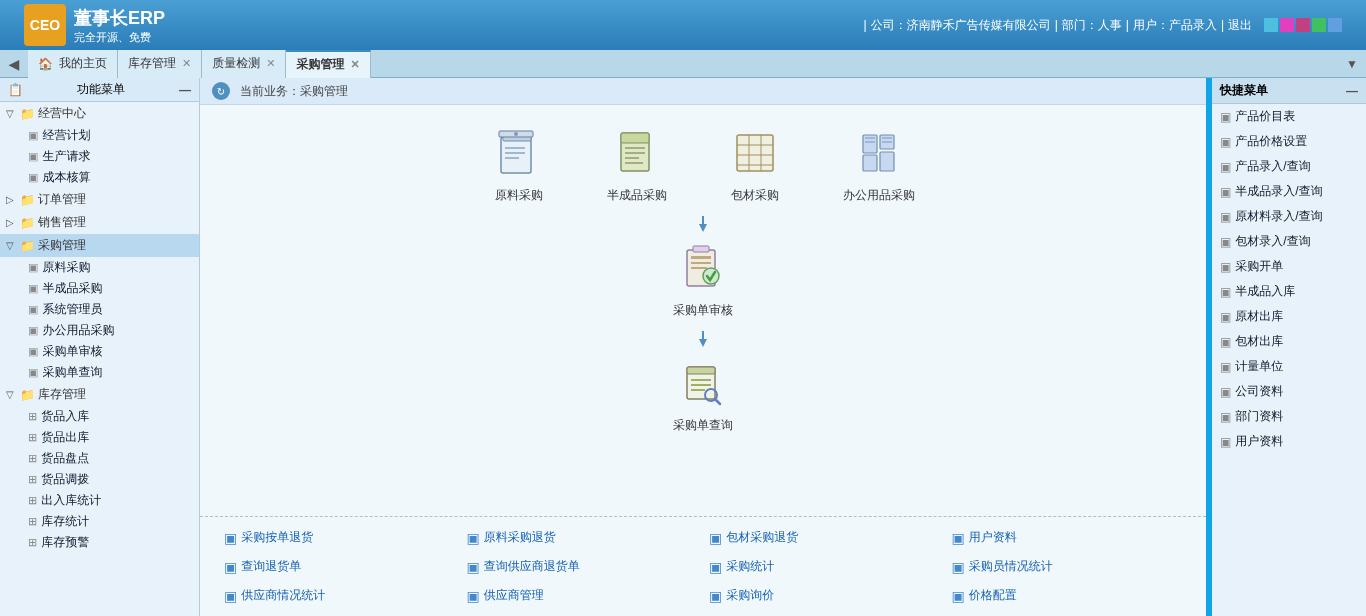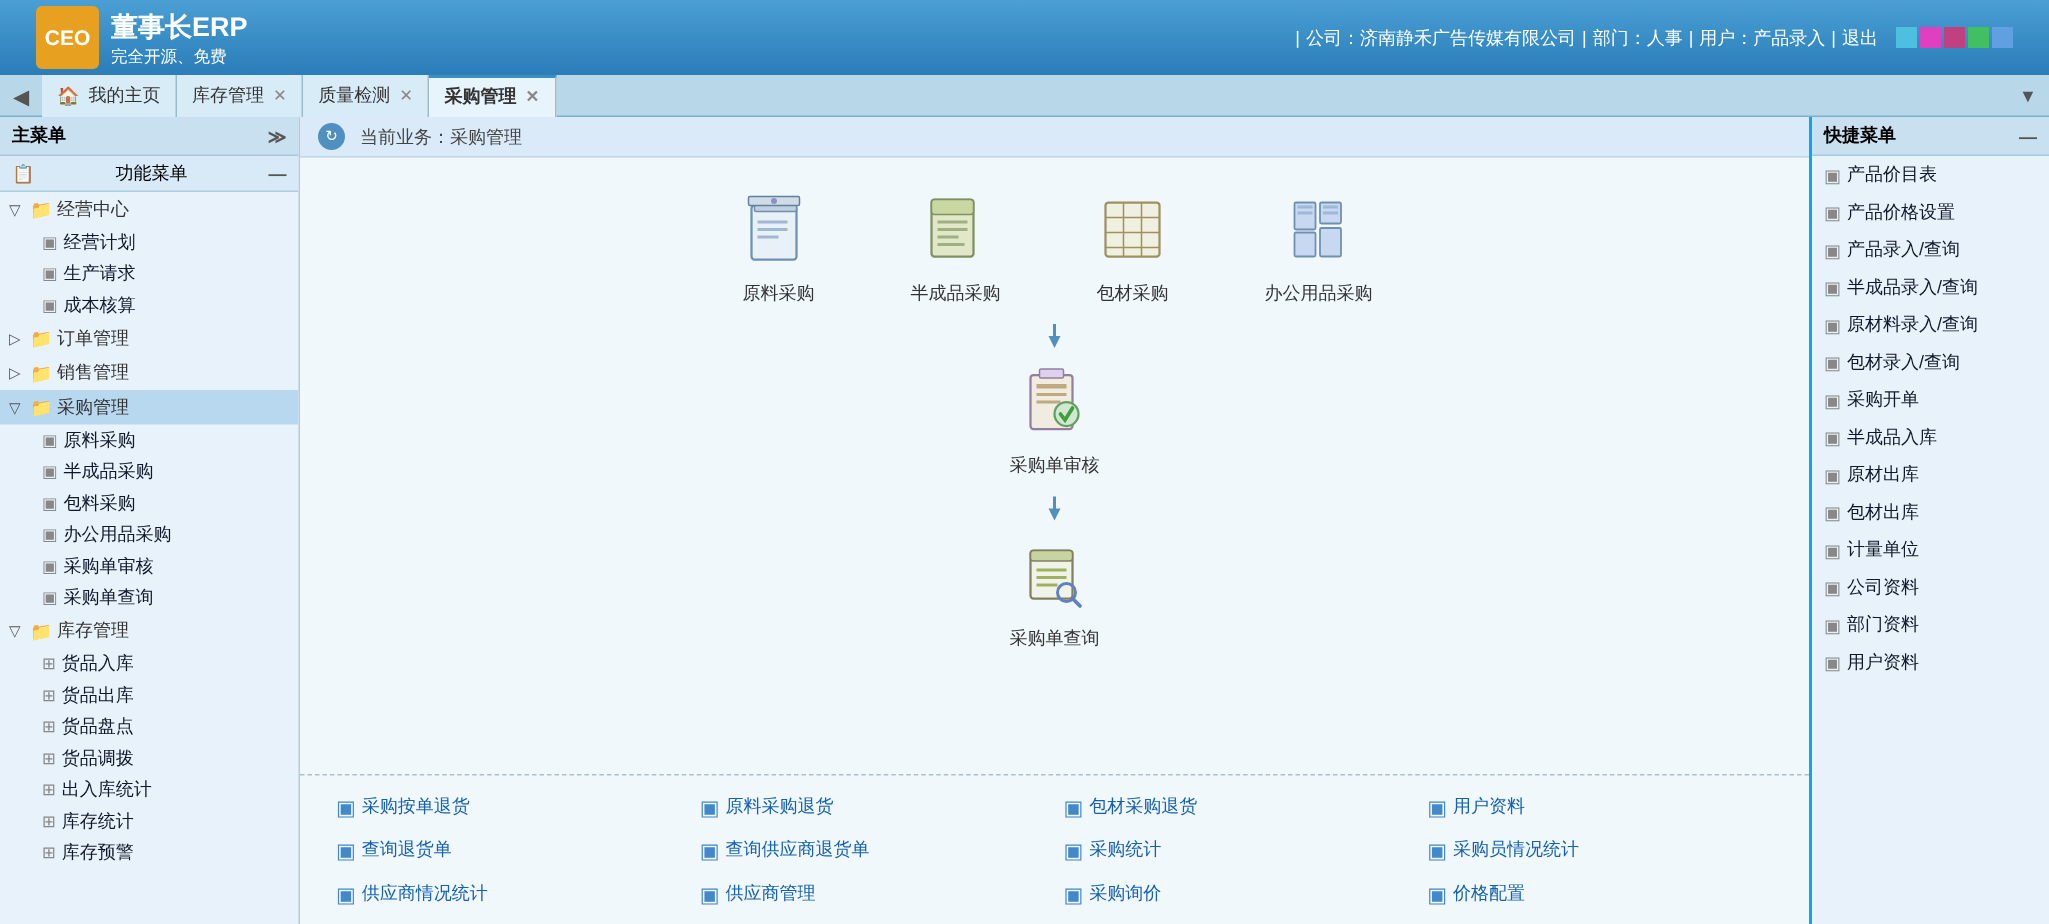--- a/index.html
+++ b/index.html
@@ -59,21 +59,21 @@
     .main-icon-item .icon-label { font-size: 12px; color: #333; text-align: center; }
     .icon-img { width: 56px; height: 56px; display: flex; align-items: center; justify-content: center; }
 
     
     #sub-menu-area { border-top: 1px dashed #aac0d0; padding: 10px 20px; display: grid; grid-template-columns: repeat(4, 1fr); gap: 8px 4px; background: #f0f8fc; }
     .sub-menu-item { display: flex; align-items: center; gap: 4px; cursor: pointer; padding: 2px 4px; }
     .sub-menu-item .sm-icon { color: #4488cc; font-size: 14px; }
     .sub-menu-item .sm-label { font-size: 12px; color: #1560b0; }
 
     
-    #right-sidebar { width: 160px; background: #e8f2fa; border-left: 2px solid #0ea5e9; display: flex; flex-direction: column; overflow: hidden; }
+    #right-sidebar { width: 160px; background: #e8f2fa; border-left: 6px solid #0ea5e9; display: flex; flex-direction: column; overflow: hidden; }
     #right-sidebar-header { display: flex; align-items: center; justify-content: space-between; background: #c8e0f0; padding: 4px 8px; font-weight: bold; font-size: 12px; border-bottom: 1px solid #aac8dd; }
     .right-sidebar-item { display: flex; align-items: center; padding: 4px 8px; cursor: pointer; gap: 4px; }
     .right-sidebar-item .rs-icon { color: #888; font-size: 12px; }
     .right-sidebar-item .rs-label { font-size: 12px; color: #0f172a; }
 
     
     ::-webkit-scrollbar { width: 8px; }
     ::-webkit-scrollbar-track { background: #ddeef8; }
     ::-webkit-scrollbar-thumb { background: #9bbccc; border-radius: 4px; }
 
@@ -126,24 +126,20 @@
   <div class="tab active">
     <span>采购管理</span>
     <span class="tab-close">✕</span>
   </div>
   <div id="tabbar-right">▼</div>
 </div>
 
 <div id="main">
 
   <div id="sidebar">
-    <div id="sidebar-header">
-      <span>主菜单</span>
-      <span class="collapse-btn">≫</span>
-    </div>
     <div id="sidebar-sub-header">
       <span class="icon">📋</span>
       <span>功能菜单</span>
       <span class="minus-btn">—</span>
     </div>
     <div id="sidebar-tree">
 
       <div class="tree-group">
         <div class="tree-group-header">
           <span class="expand-icon">▽</span>
@@ -192,21 +188,21 @@
           <div class="tree-leaf">
             <span class="leaf-icon">▣</span>
             <span class="leaf-label">原料采购</span>
           </div>
           <div class="tree-leaf">
             <span class="leaf-icon">▣</span>
             <span class="leaf-label">半成品采购</span>
           </div>
           <div class="tree-leaf">
             <span class="leaf-icon">▣</span>
-            <span class="leaf-label">包料采购</span>
+            <span class="leaf-label">系统管理员</span>
           </div>
           <div class="tree-leaf">
             <span class="leaf-icon">▣</span>
             <span class="leaf-label">办公用品采购</span>
           </div>
           <div class="tree-leaf">
             <span class="leaf-icon">▣</span>
             <span class="leaf-label">采购单审核</span>
           </div>
           <div class="tree-leaf">

